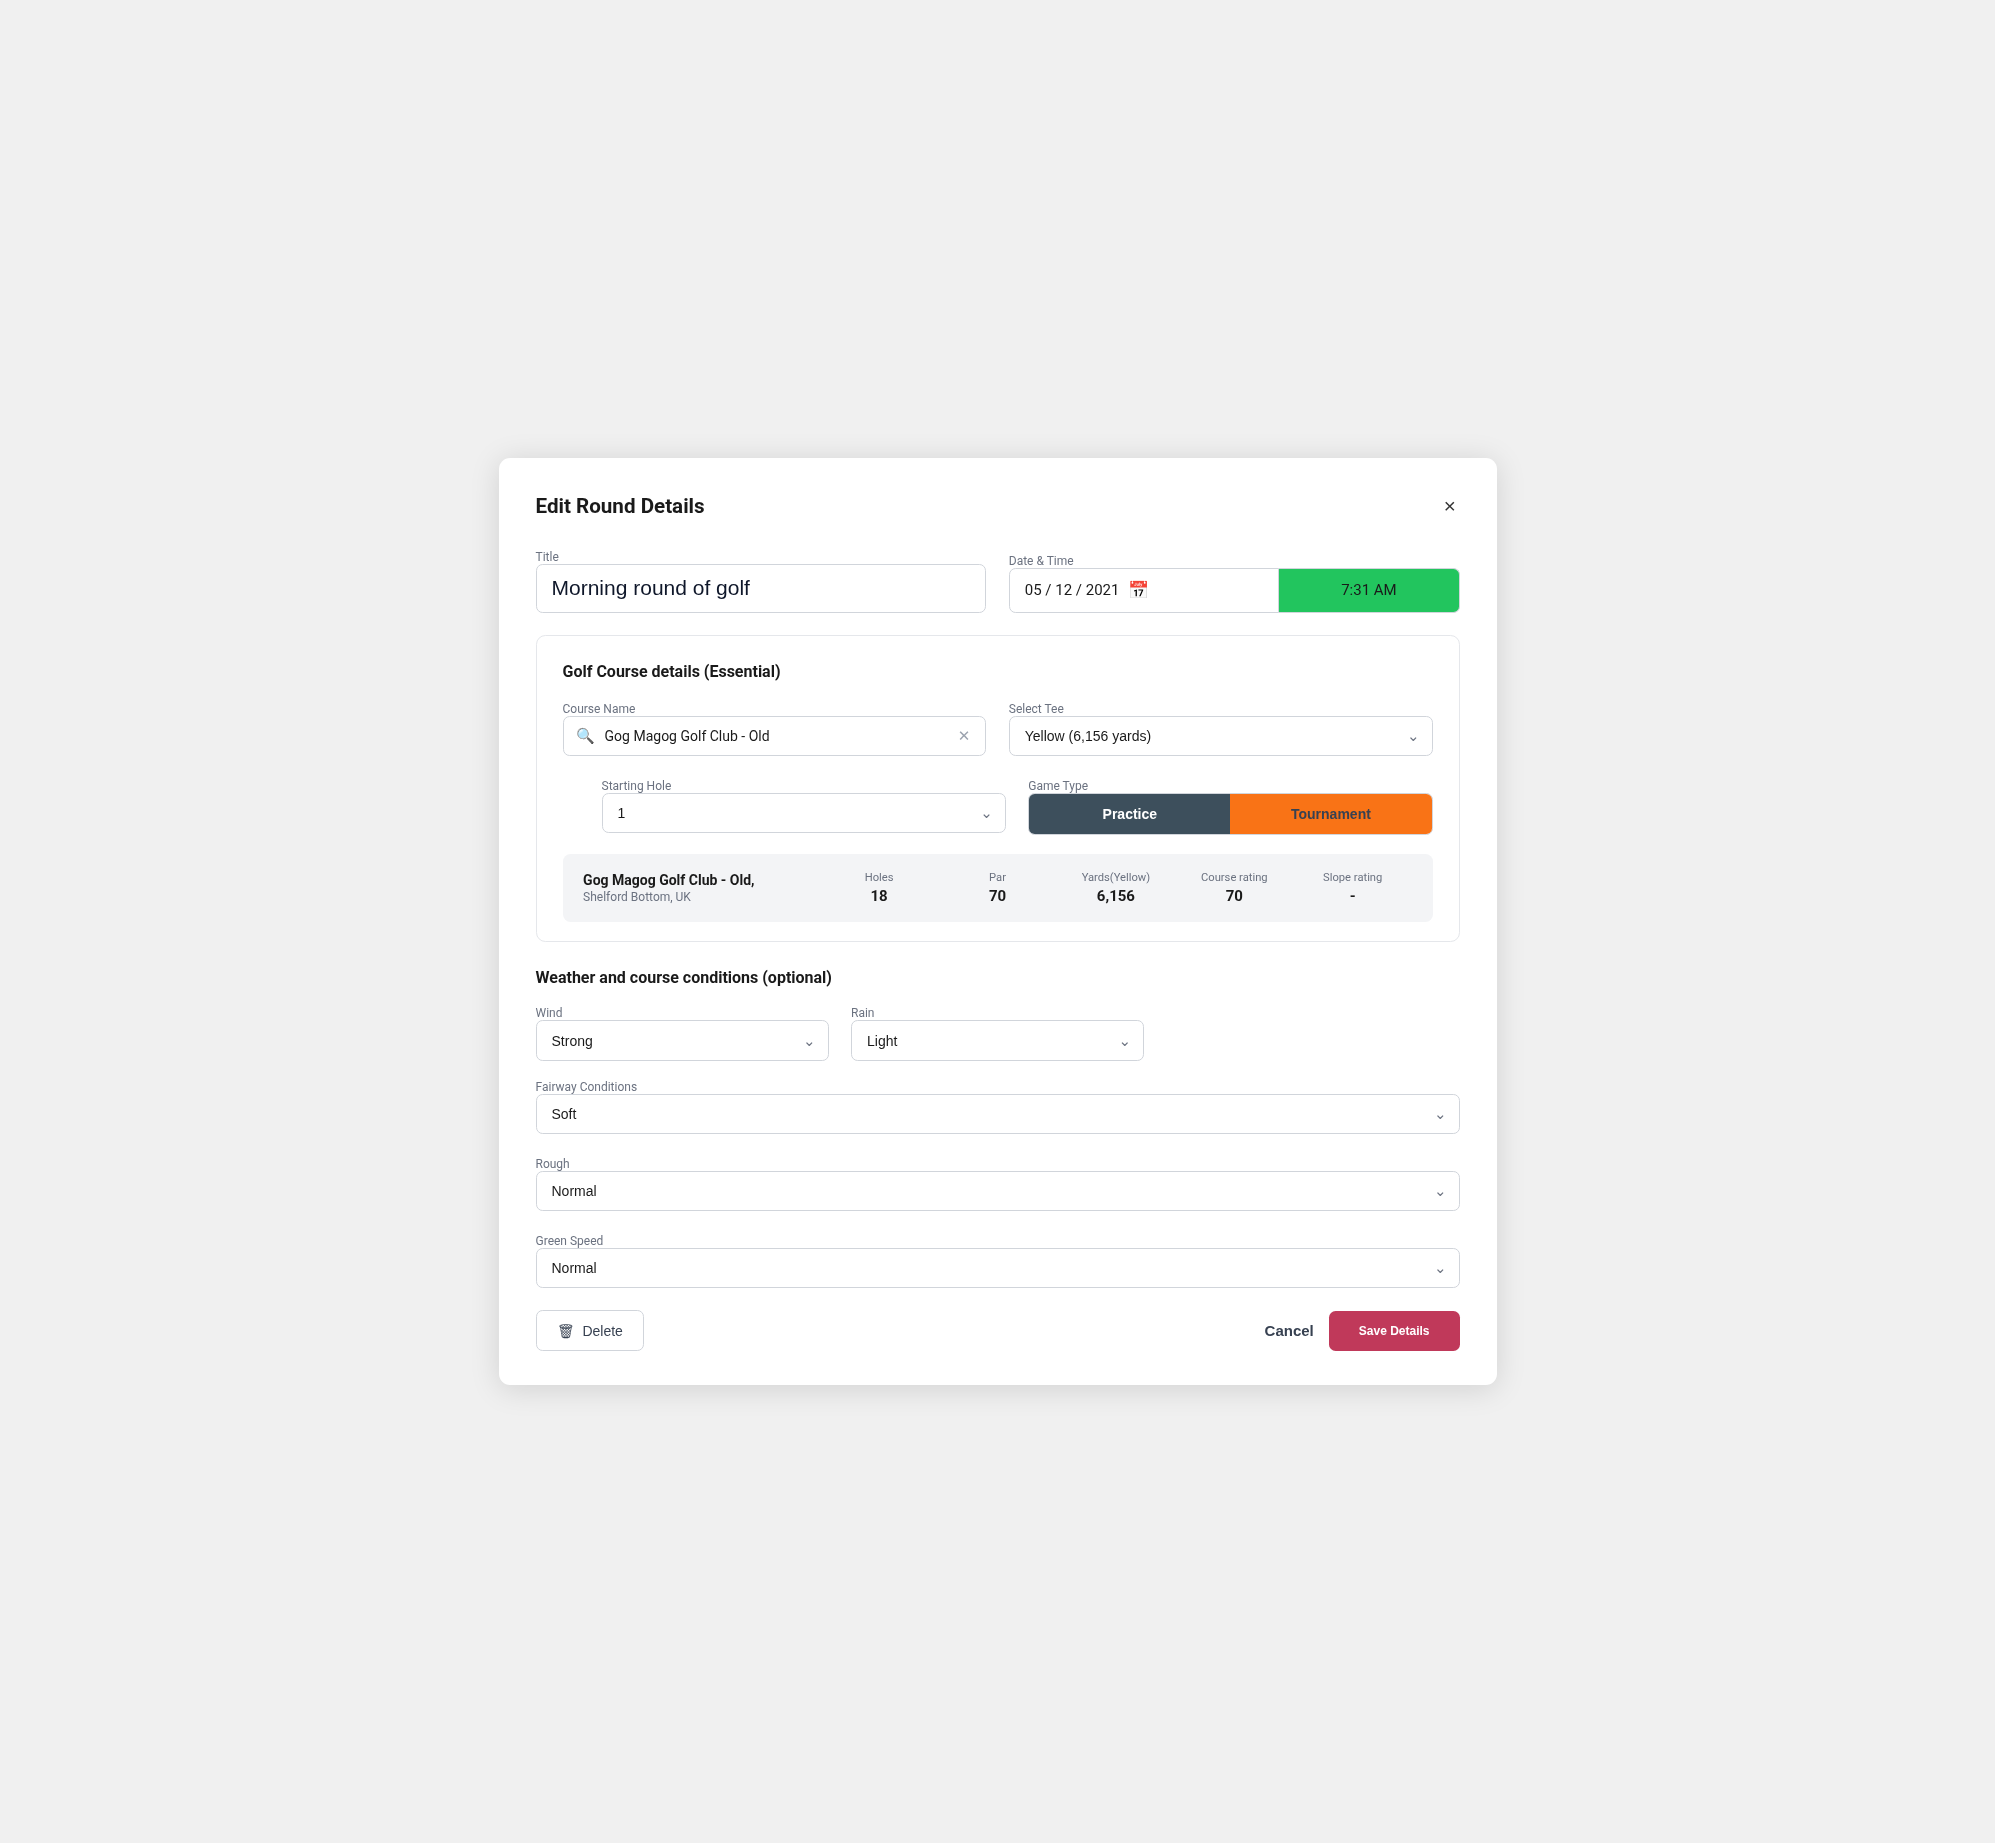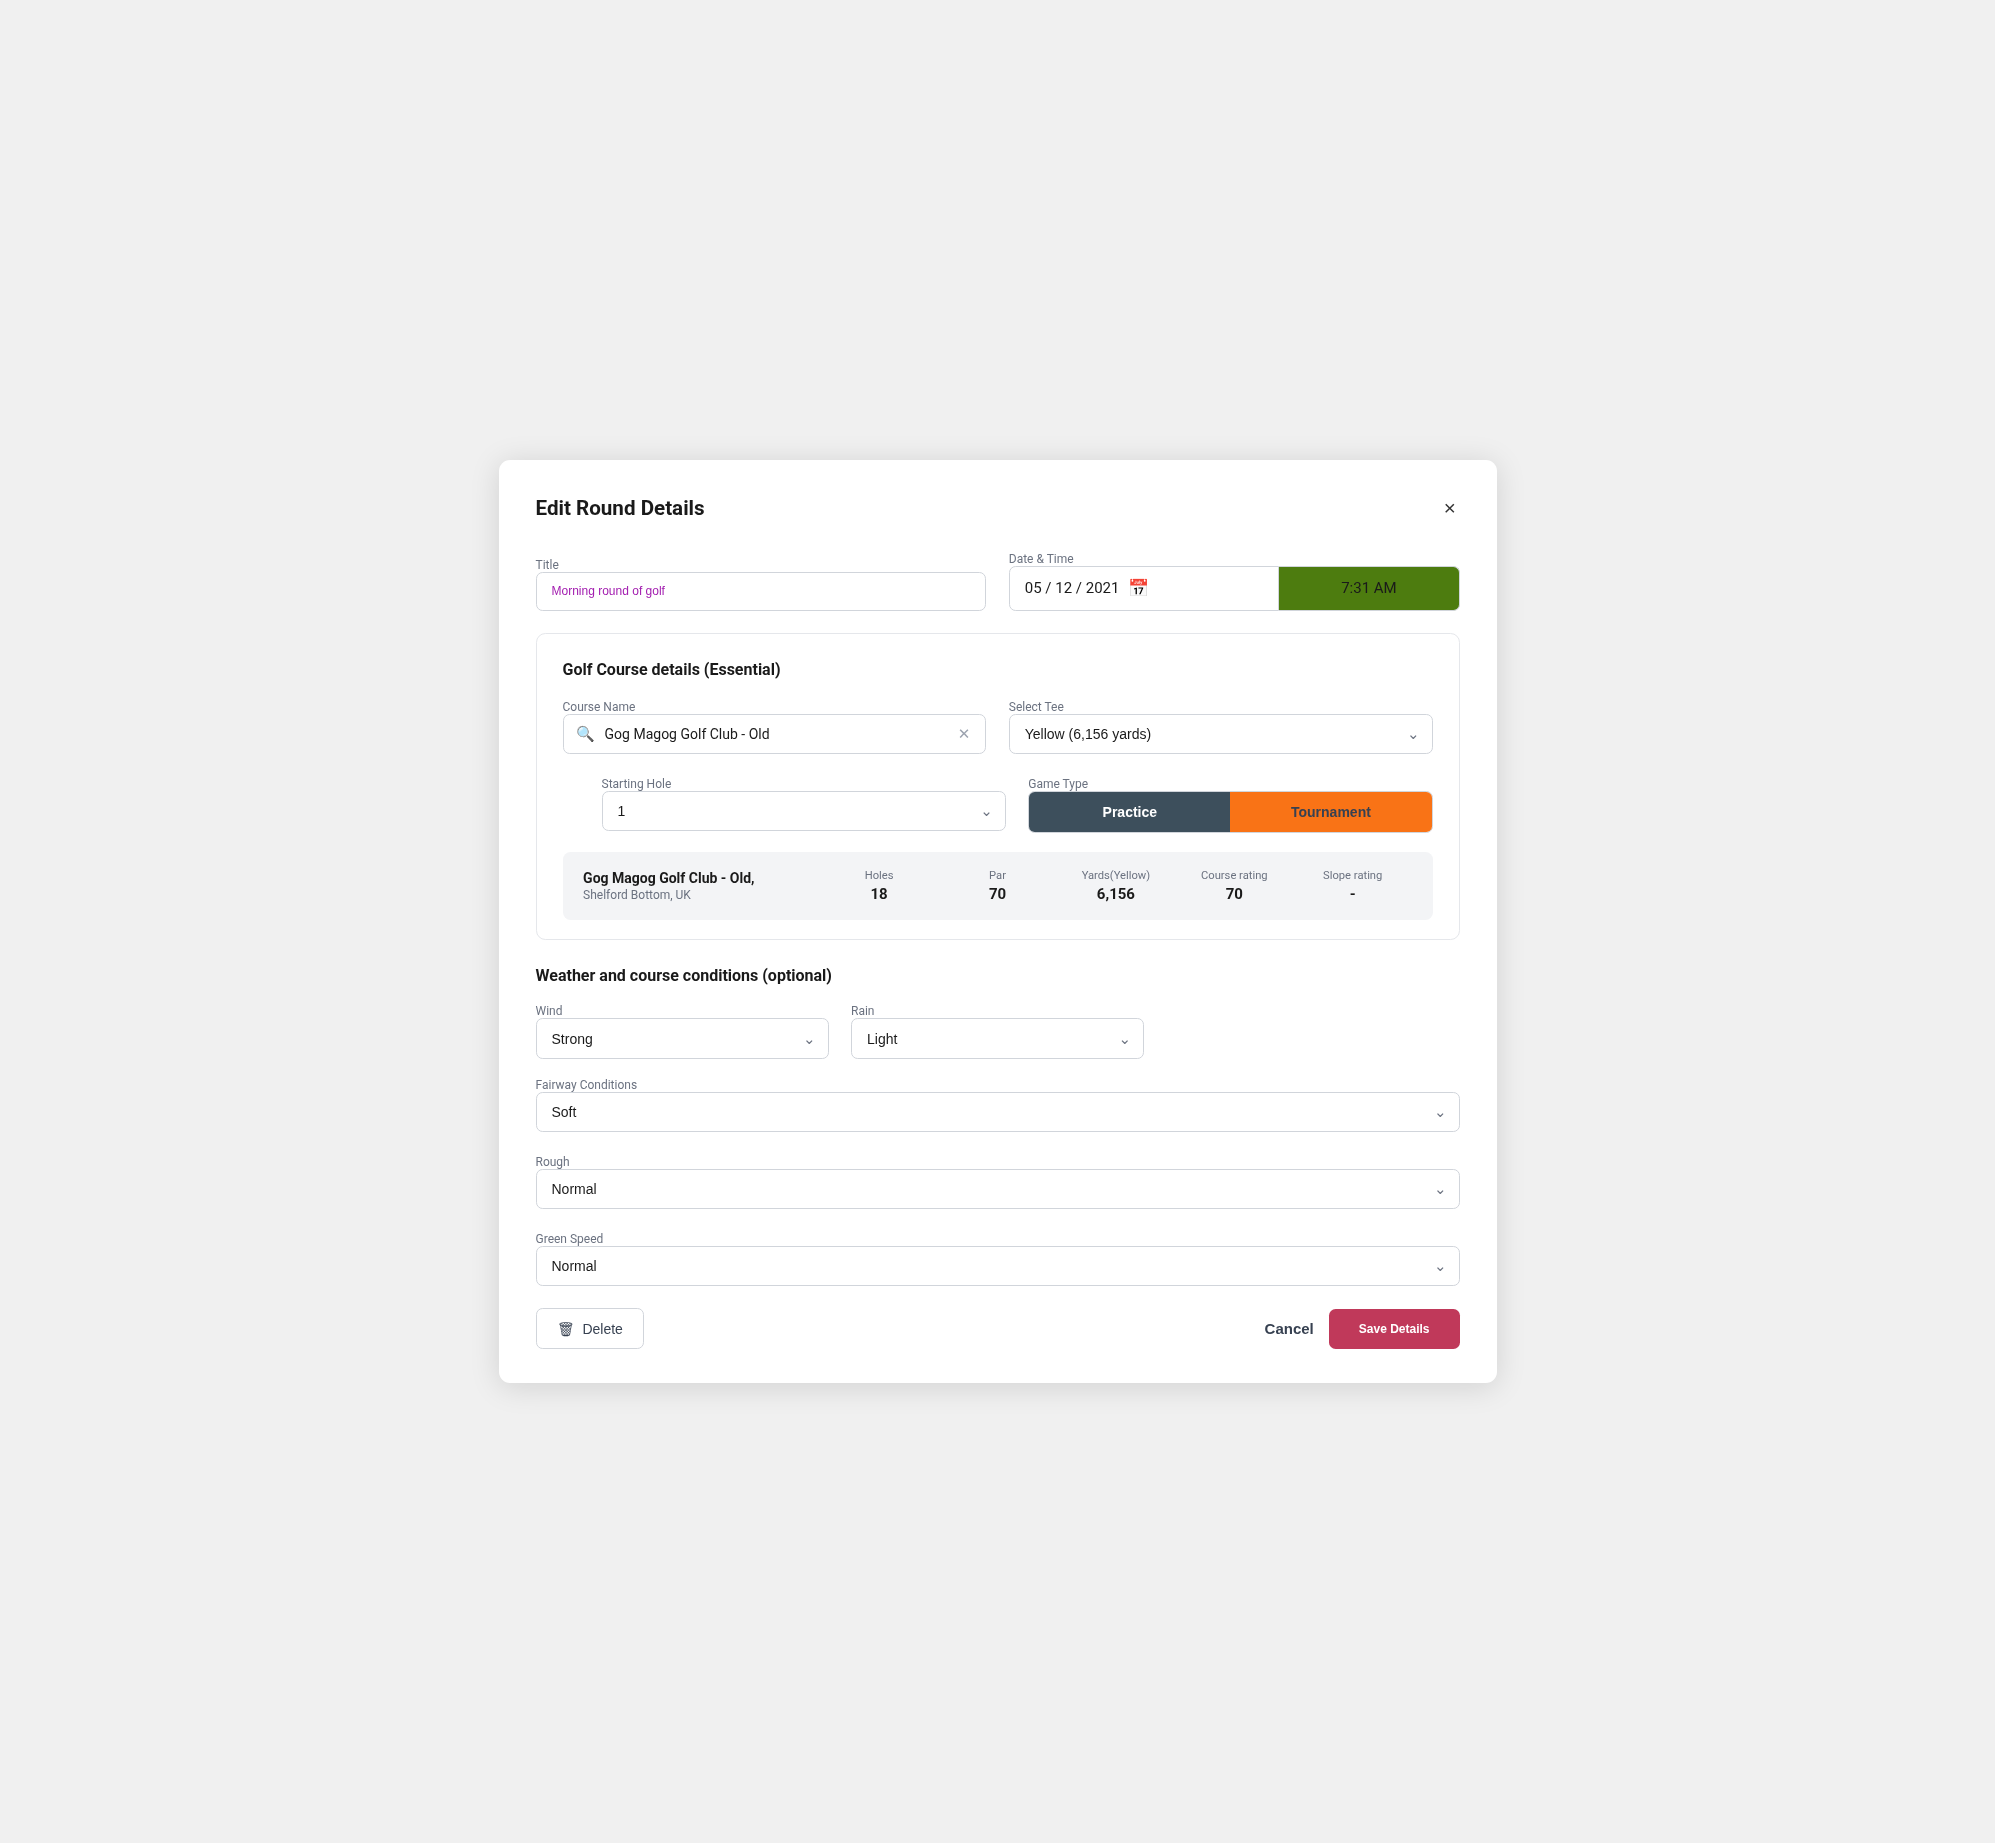--- a/index.html
+++ b/index.html
@@ -60,22 +60,22 @@
     }
     .form-label {
       font-size: 12px;
       color: #6b7280;
       font-weight: 400;
     }
     .form-input {
       border: 1.4px solid #d1d5db;
       border-radius: 6.6px;
       padding: 11.2px 15px;
-      font-size: 12px;
-      color: #a21caf;
+      font-size: 21px;
+      color: #0f172a;
       outline: none;
       background: #fff;
     }
     .datetime-row {
       display: flex;
       gap: 0;
     }
     .date-input-wrap {
       display: flex;
       align-items: center;
@@ -90,21 +90,21 @@
     }
     .time-input-wrap {
       display: flex;
       align-items: center;
       border: 1.4px solid #d1d5db;
       border-left: none;
       border-radius: 0 6.6px 6.6px 0;
       padding: 7px 15px;
       font-size: 15px;
       color: #1a1a1a;
-      background: #4d7c0f;
+      background: #22c55e;
       flex: 1;
       justify-content: center;
     }
     .calendar-icon {
       color: #9ca3af;
       font-size: 17px;
     }
     .section-box {
       border: 1.4px solid #e5e7eb;
       border-radius: 9.4px;

